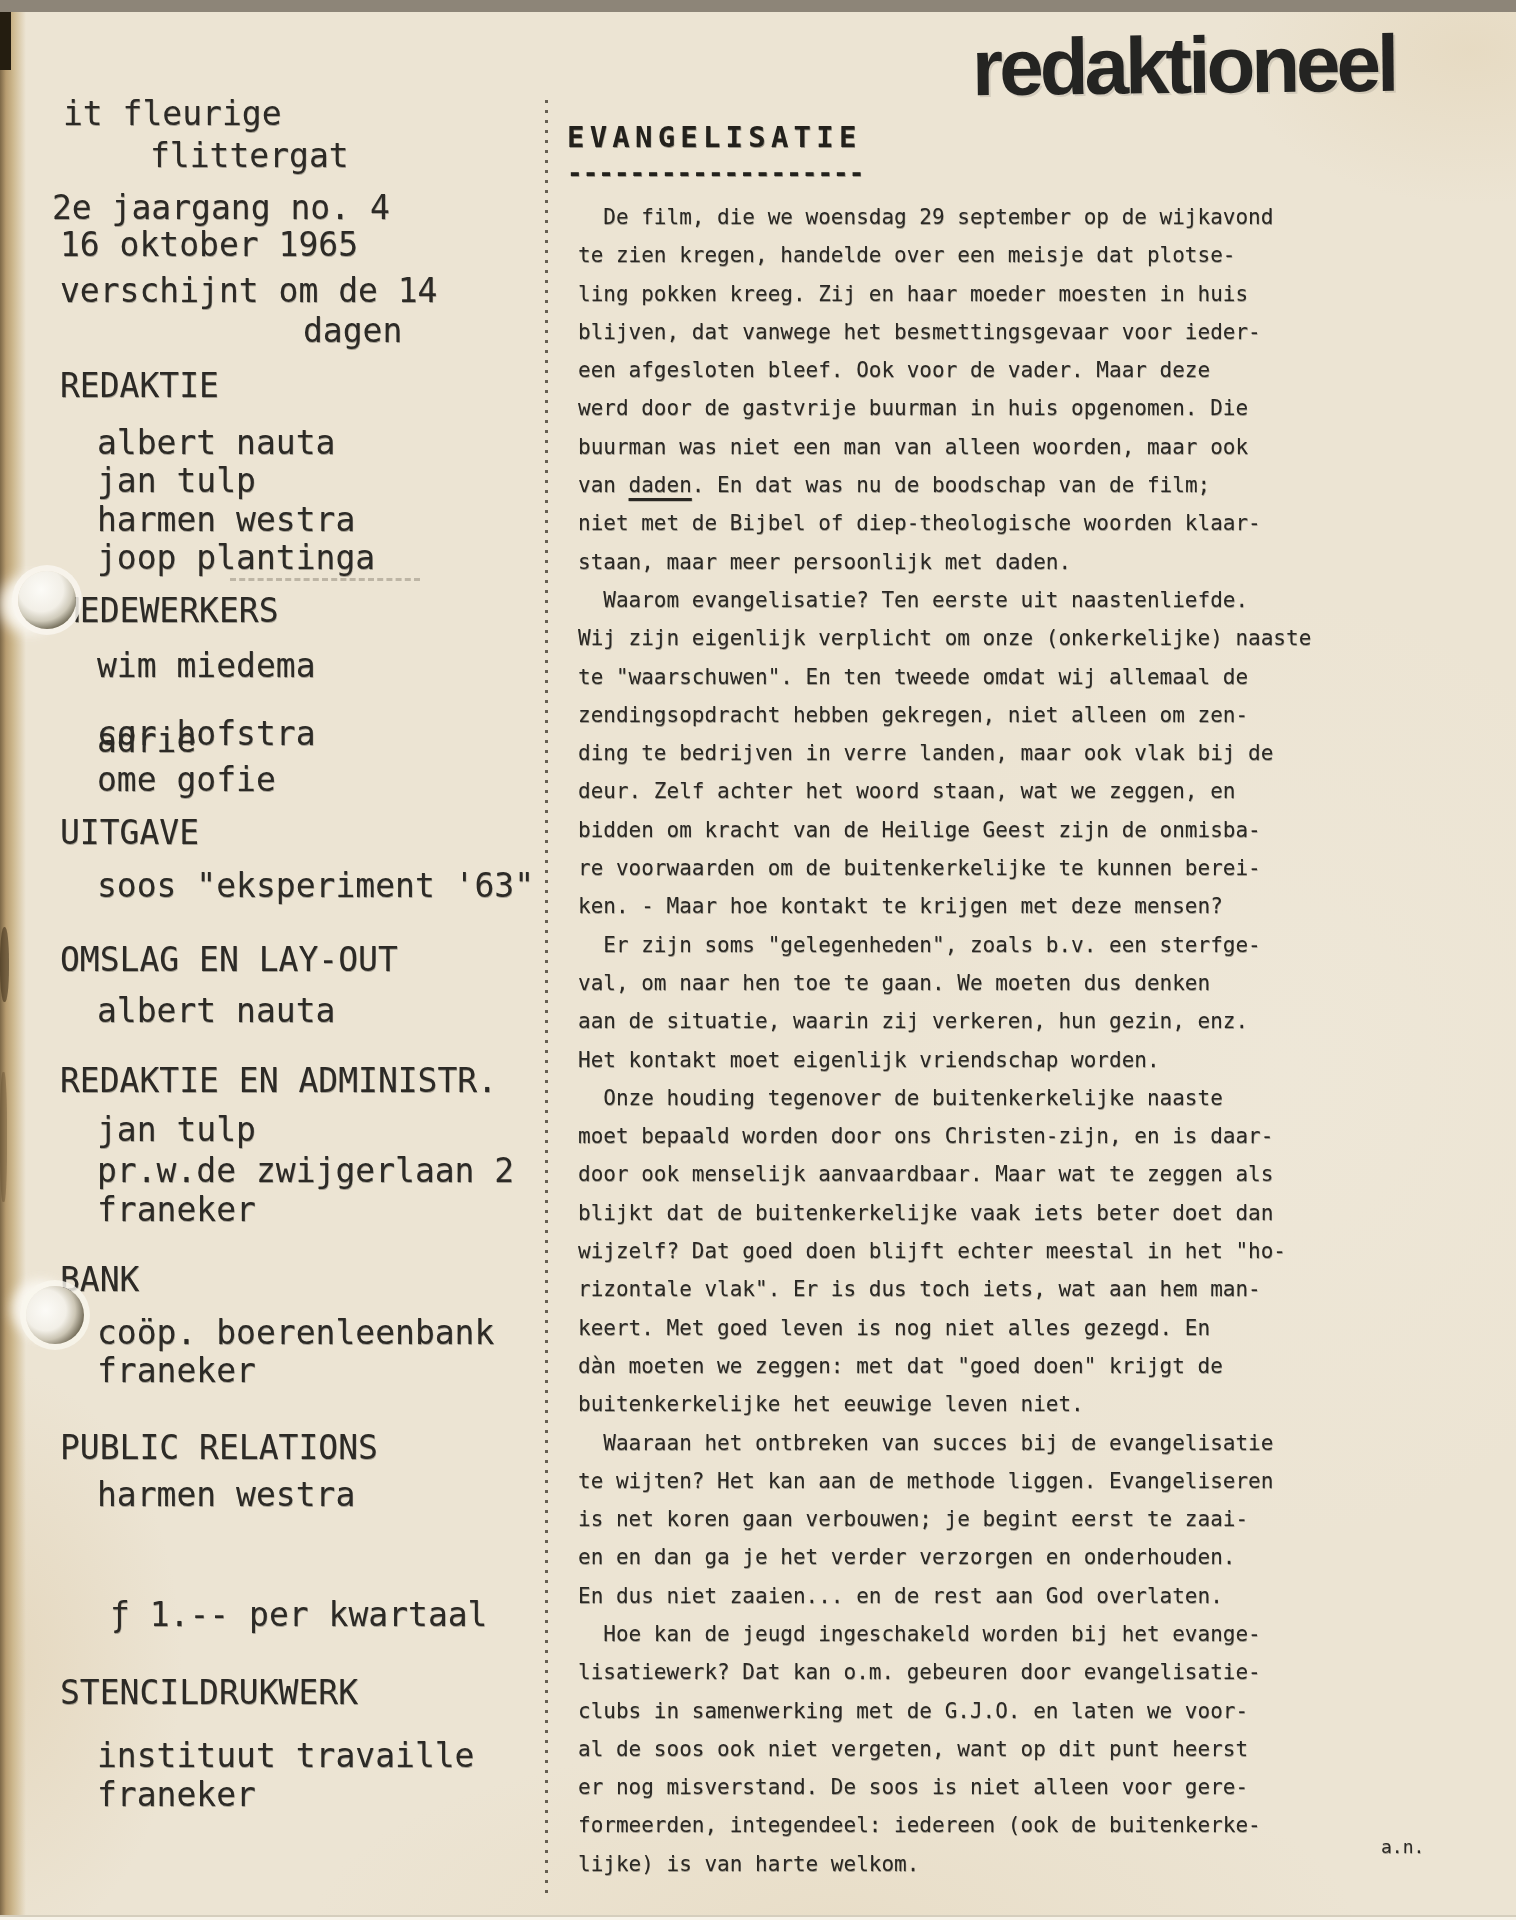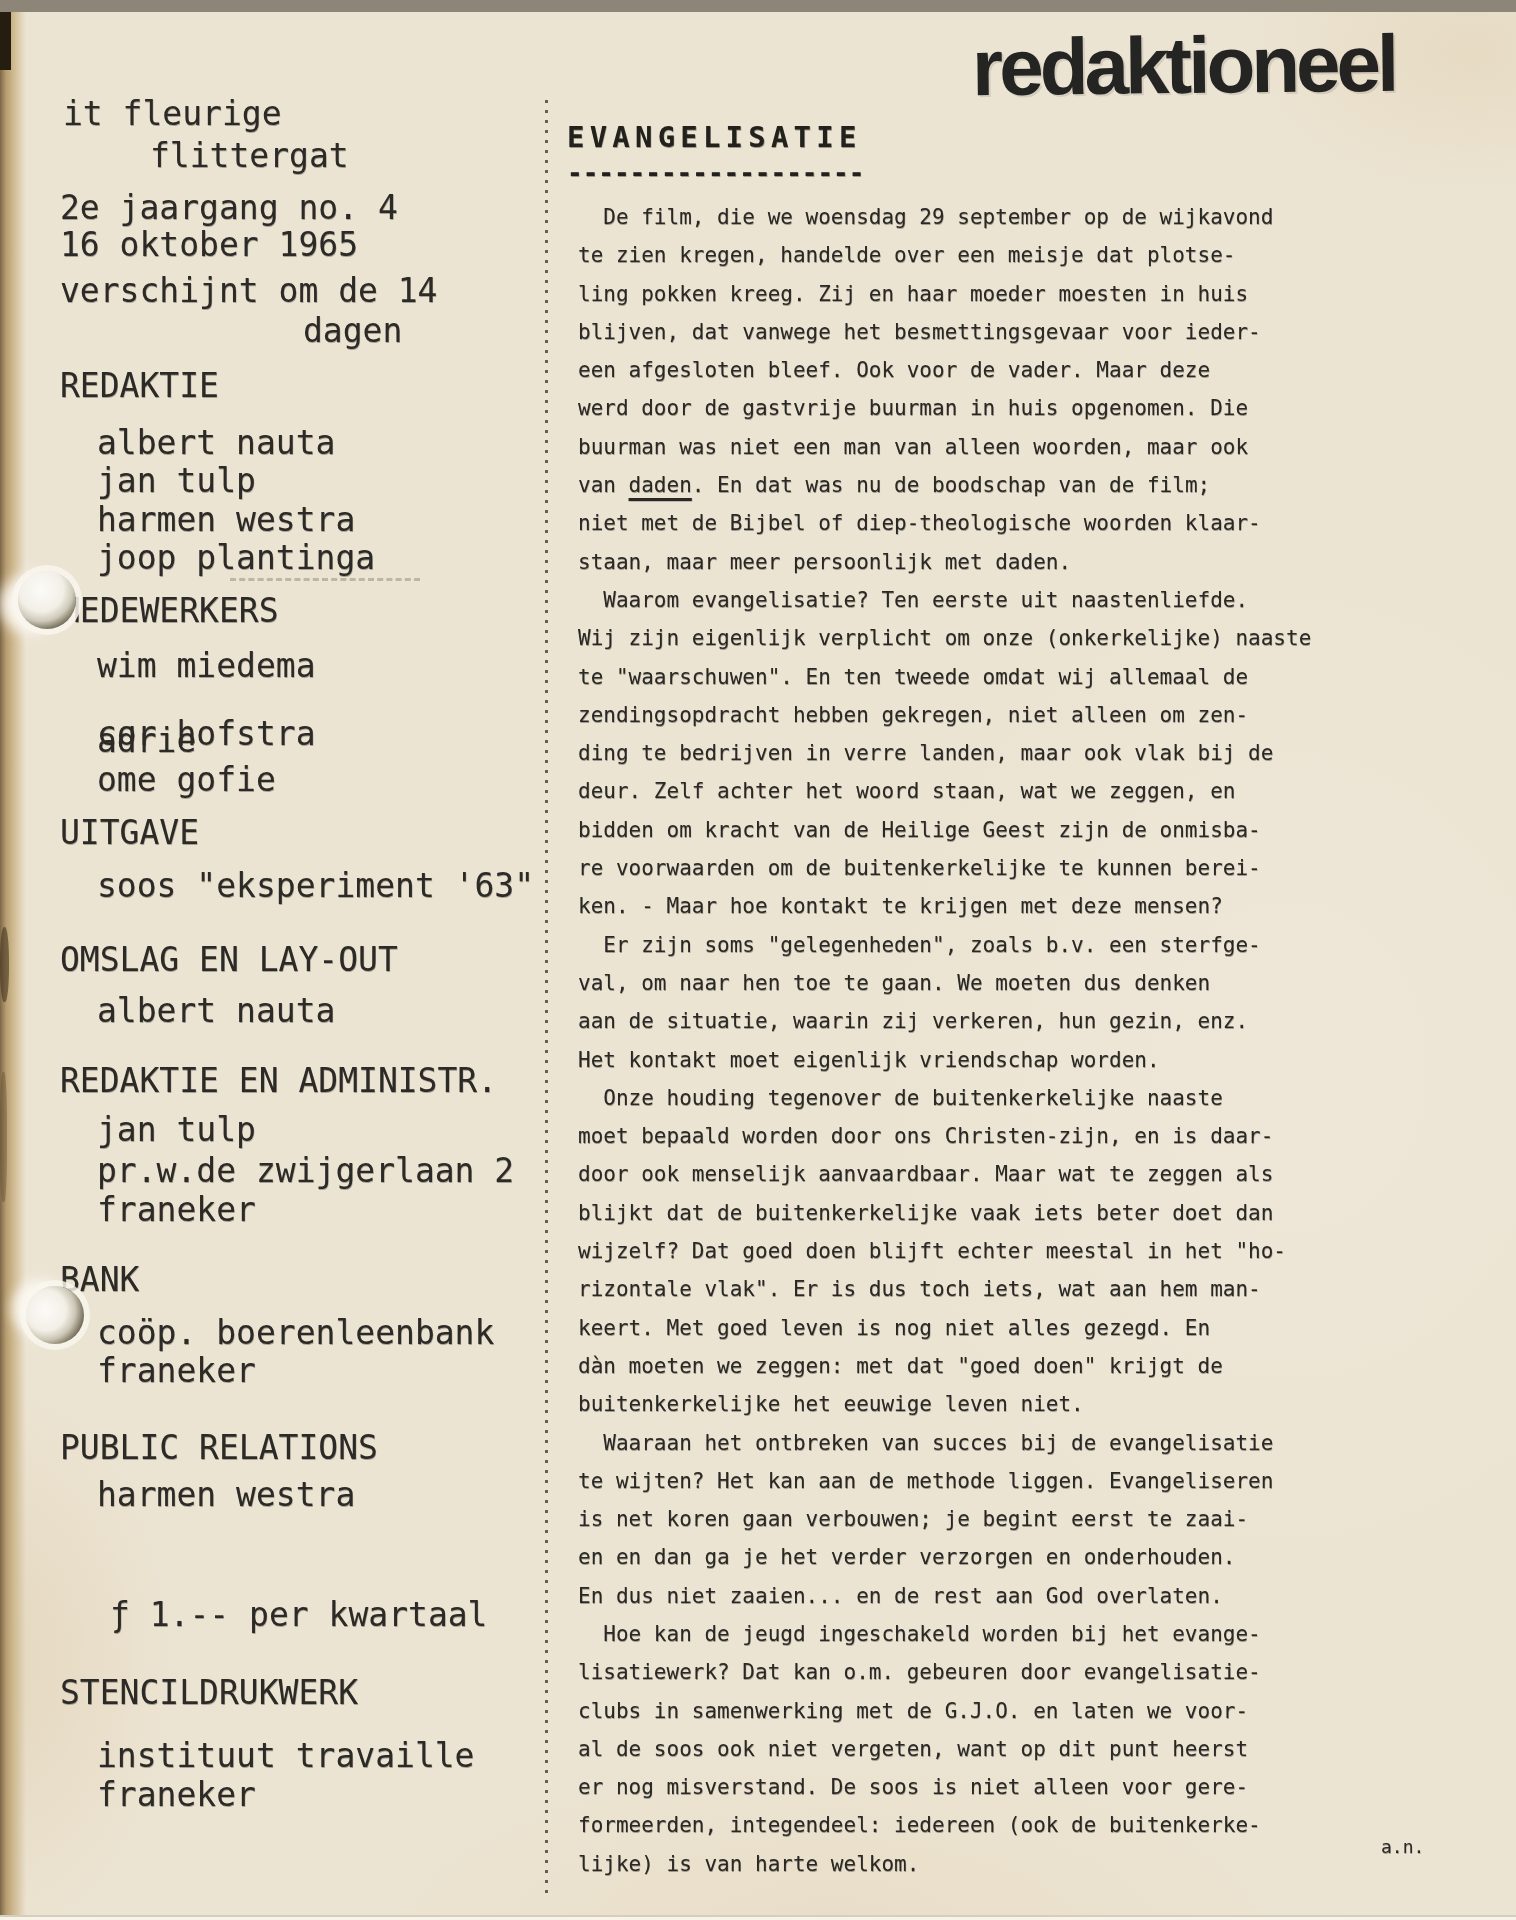--- a/index.html
+++ b/index.html
@@ -76,21 +76,21 @@
   <div class="smudge-b"></div>
   <div class="bottom-edge"></div>
   <div class="hole hole-1"></div>
   <div class="hole hole-2"></div>
   <div class="divider"></div>
 
   <div class="stamp">redaktioneel</div>
 
   <div class="tline" style="top:82px;left:63px">it fleurige</div>
   <div class="tline" style="top:124px;left:150px">flittergat</div>
-  <div class="tline" style="top:176px;left:60px">2e jaargang no. 4</div>
+  <div class="tline" style="top:176px;left:52px">2e jaargang no. 4</div>
   <div class="tline" style="top:213px;left:60px">16 oktober 1965</div>
   <div class="tline" style="top:259px;left:60px">verschijnt om de 14</div>
   <div class="tline" style="top:299px;left:303px">dagen</div>
 
   <div class="tline lc-head" style="top:354px">REDAKTIE</div>
   <div class="tline lc-item" style="top:411px">albert nauta</div>
   <div class="tline lc-item" style="top:449px">jan tulp</div>
   <div class="tline lc-item" style="top:488px">harmen westra</div>
   <div class="tline lc-item" style="top:526px">joop plantinga</div>
   <div class="dash-rule"></div>

